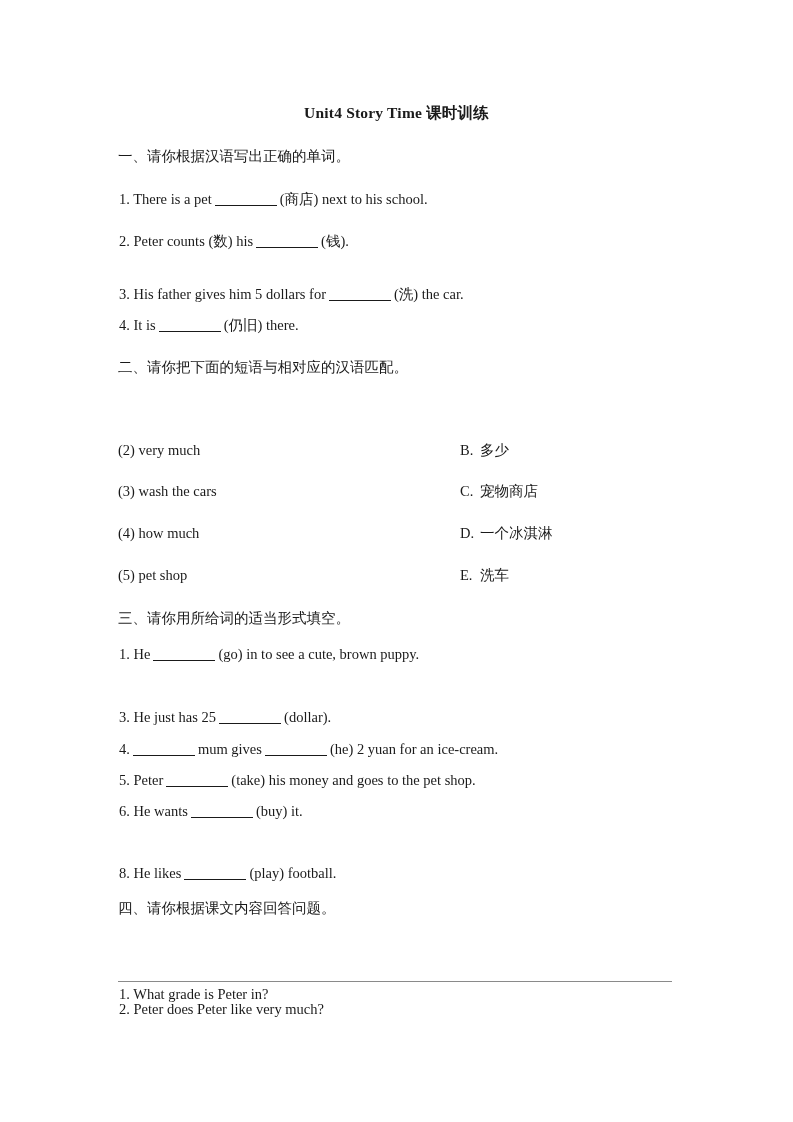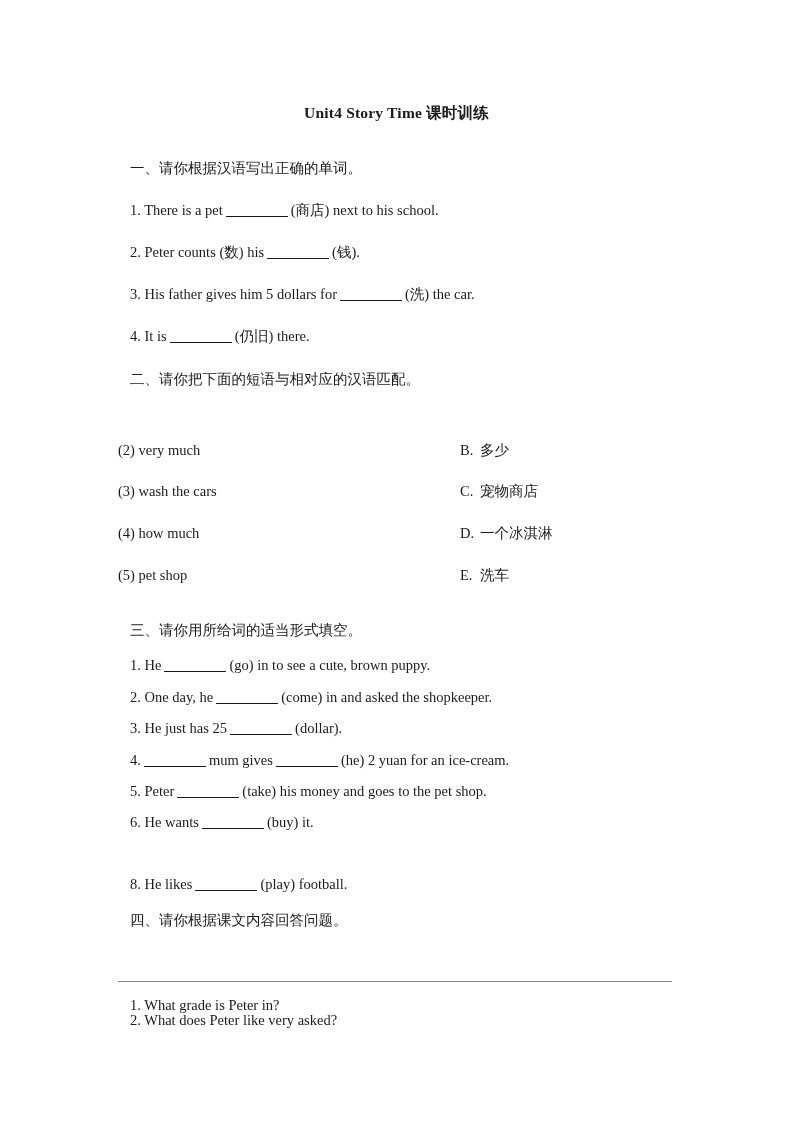--- a/index.html
+++ b/index.html
@@ -29,41 +29,41 @@
     padding-top: 104px;
     text-align: center;
     font-size: 15.5px;
     font-weight: bold;
     letter-spacing: 0.2px;
     line-height: 1.2;
   }
   .section-heading {
     font-size: 14.5px;
     line-height: 1.3;
-    margin: 12px;
+    margin: 0;
   }
   .q-line {
     font-size: 14.5px;
     line-height: 1.3;
-    margin: 12px;
+    margin: 1px;
     white-space: nowrap;
   }
   .blank {
     display: inline-block;
     border-bottom: 1px solid #1a1a1a;
     width: 62px;
     height: 0.95em;
     vertical-align: -2px;
     margin: 0 3px;
   }
   
   .sec1-head  { position: absolute; left: 118px; top: 147px; }
   .sec1-q1    { position: absolute; left: 118px; top: 189px; }
   .sec1-q2    { position: absolute; left: 118px; top: 231px; }
-  .sec1-q3    { position: absolute; left: 118px; top: 273px; }
+  .sec1-q3    { position: absolute; left: 118px; top: 284px; }
   .sec1-q4    { position: absolute; left: 118px; top: 315px; }
 
   .sec2-head  { position: absolute; left: 118px; top: 358px; }
   .match-row  { position: absolute; left: 118px; width: 560px; }
   .match-left {
     display: inline-block;
     width: 342px;
     font-size: 14.5px;
     line-height: 1.3;
   }
@@ -129,34 +129,33 @@
   <div class="match-row m3"><span class="match-left">(3) wash the cars</span><span class="match-right"><span class="match-letter">C.</span><span>宠物商店</span></span></div>
 
   <div class="match-row m4"><span class="match-left">(4) how much</span><span class="match-right"><span class="match-letter">D.</span><span>一个冰淇淋</span></span></div>
 
   <div class="match-row m5"><span class="match-left">(5) pet shop</span><span class="match-right"><span class="match-letter">E.</span><span>洗车</span></span></div>
 
   <div class="section-heading sec3-head">三、请你用所给词的适当形式填空。</div>
 
   <div class="q-line sec3-q1"><span>1.</span> <span>He</span><span class="blank"></span><span>(go) in to see a cute, brown puppy.</span></div>
 
-  <div class="q-line sec3-q2"><span>2.</span> <span>One day, he</span><span class="blank"></span><span>(come) in and asked the shopkeeper.</span></div>
 
   <div class="q-line sec3-q3"><span>3.</span> <span>He just has 25</span><span class="blank"></span><span>(dollar).</span></div>
 
   <div class="q-line sec3-q4"><span>4.</span><span class="blank"></span><span>mum gives</span><span class="blank"></span><span>(he) 2 yuan for an ice-cream.</span></div>
 
   <div class="q-line sec3-q5"><span>5.</span> <span>Peter</span><span class="blank"></span><span>(take) his money and goes to the pet shop.</span></div>
 
   <div class="q-line sec3-q6"><span>6.</span> <span>He wants</span><span class="blank"></span><span>(buy) it.</span></div>
 
 
   <div class="q-line sec3-q8"><span>8.</span> <span>He likes</span><span class="blank"></span><span>(play) football.</span></div>
 
   <div class="section-heading sec4-head">四、请你根据课文内容回答问题。</div>
 
   <div class="q-line sec4-q1"><span>1.</span> <span>What grade is Peter in?</span></div>
 
   <div class="answer-rule"></div>
 
-  <div class="q-line sec4-q2"><span>2.</span> <span>What does Peter like very asked?</span></div>
+  <div class="q-line sec4-q2"><span>2.</span> <span>Peter does Peter like very much?</span></div>
 
 </div>
 
 </body></html>

